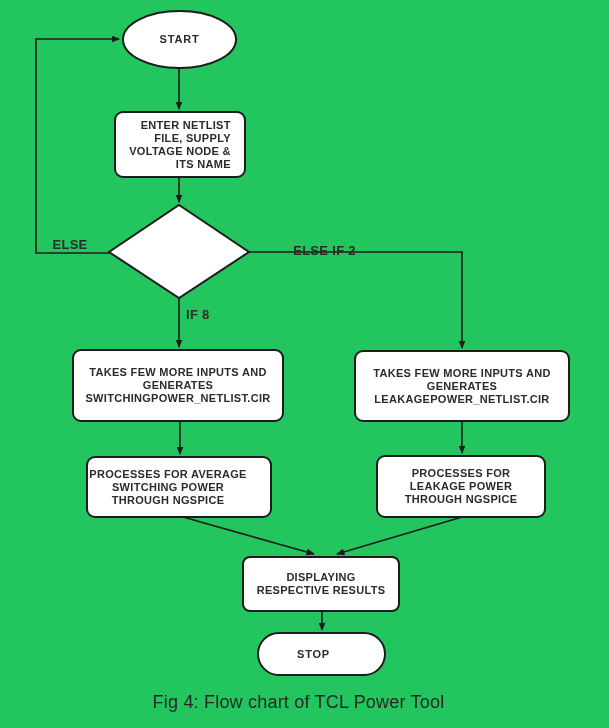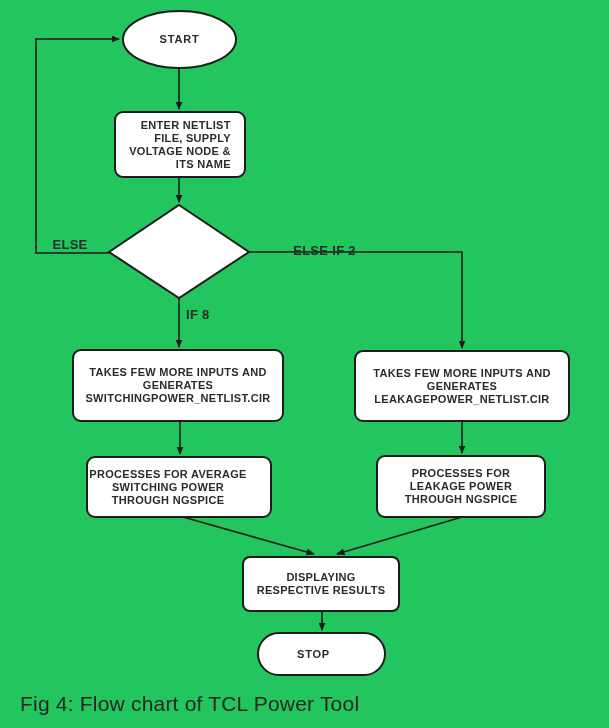--- a/index.html
+++ b/index.html
@@ -39,24 +39,24 @@
     font-size: 13px;
     letter-spacing: 0.3px;
     color: #2b2b2b;
     text-align: center;
   }
   .caption {
     position: absolute;
     left: 0;
     right: 12px;
     top: 692px;
-    font-size: 21px;
+    text-align: center;
+    font-size: 18px;
     color: #262626;
     letter-spacing: 0.2px;
-    margin-left: 20px;
   }
 </style>
 </head>
 <body>
 
 <div class="canvas">
 
   <svg width="609" height="728" viewBox="0 0 609 728">
     <defs>
       <marker id="arrow" markerWidth="9" markerHeight="7" refX="7.5" refY="3.5" orient="auto" markerUnits="userSpaceOnUse">

